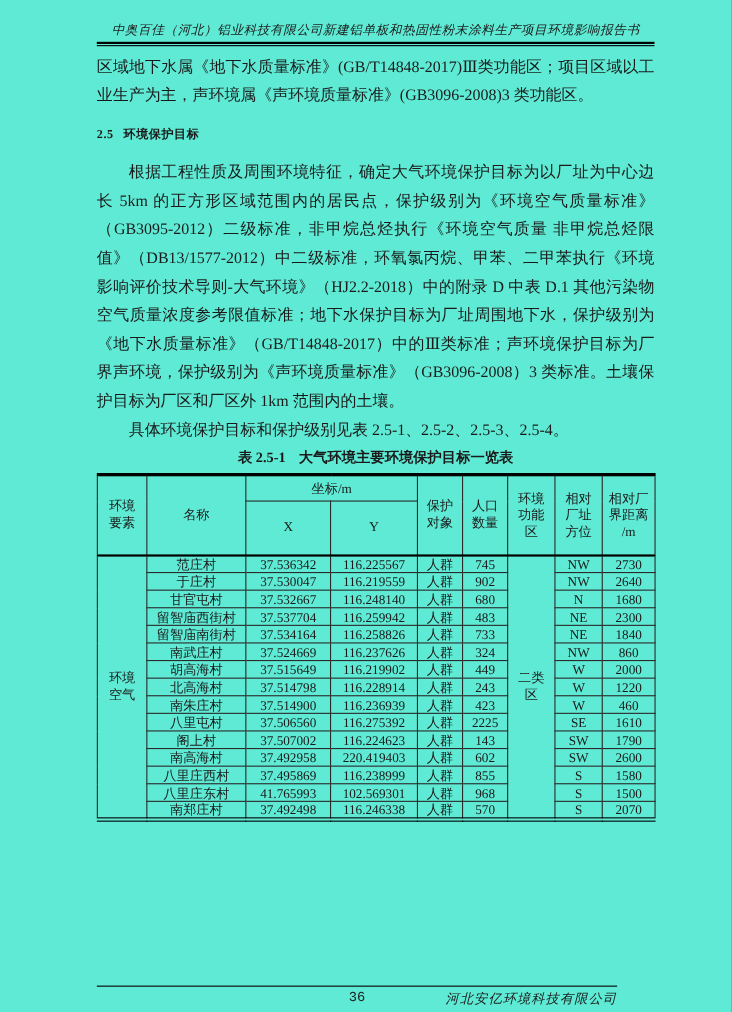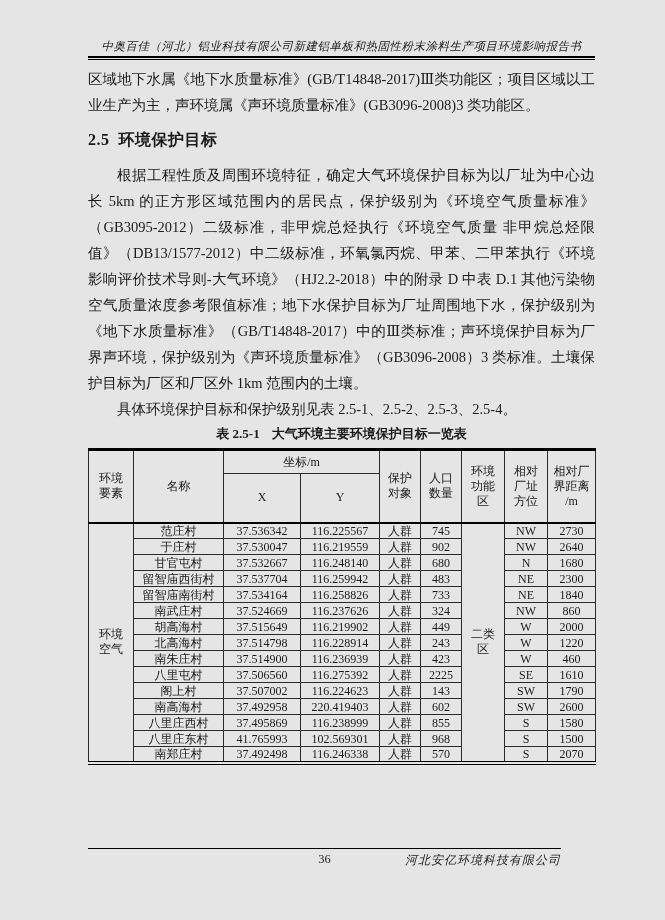--- a/index.html
+++ b/index.html
@@ -2,25 +2,25 @@
 <html><head>
 <meta charset="utf-8">
 <style>
   * { margin: 0; padding: 0; box-sizing: border-box; }
   html, body { background: #888; }
   .page {
     position: relative;
     width: 665px;
     height: 920px;
     margin: 0 auto;
-    background: #e5e5e5;
+    background: #5eead4;
     color: #1a1a1a;
     font-family: "Liberation Serif", "DejaVu Serif", serif;
     overflow: hidden;
-    padding-top: 38px;
+    padding-top: 20px;
   }
   .content { margin: 0 70px 0 88px; width: 507px; }
 
   
   .doc-header-title {
     font-size: 11.5px;
     text-align: center;
     letter-spacing: 0.5px;
     font-style: italic;
     line-height: 16px;
@@ -38,21 +38,21 @@
   .para {
     font-size: 14.5px;
     line-height: 26px;
     text-align: justify;
     word-break: break-word;
   }
   .para.indent { text-indent: 2em; }
 
   .section-heading {
     margin: 10px 0 10px 0;
-    font-size: 16px;
+    font-size: 11px;
     line-height: 24px;
     font-weight: bold;
     font-family: "Liberation Sans", "DejaVu Sans", sans-serif;
     letter-spacing: 0.5px;
   }
   .section-heading .num { font-family: "Liberation Serif", serif; }
   .section-heading .txt { margin-left: 9px; }
 
   .table-caption {
     margin-top: 2px;
@@ -89,25 +89,26 @@
   .env-table thead tr.h1 th { height: 24px; line-height: 15px; }
   .env-table thead tr.h2 th { height: 49px; line-height: 15px; }
   .env-table thead th.multiline, .env-table td.merged-cell { white-space: pre-line; line-height: 15px; }
   .env-table tbody td { height: 16px; line-height: 14px; }
   .env-table td.num { font-family: "Liberation Serif", serif; }
 
   
   .doc-footer {
     position: absolute;
     left: 88px;
-    top: 848px;
+    top: 896px;
     width: 473px;
     border-top: 1.5px solid #000;
     padding-top: 3px;
     font-size: 12px;
+    font-family: Liberation Mono, monospace;
   }
   .doc-footer .page-num {
     position: absolute;
     left: 0; right: 0;
     text-align: center;
     font-size: 12.5px;
   }
   .doc-footer .company {
     text-align: right;
     font-style: italic;

